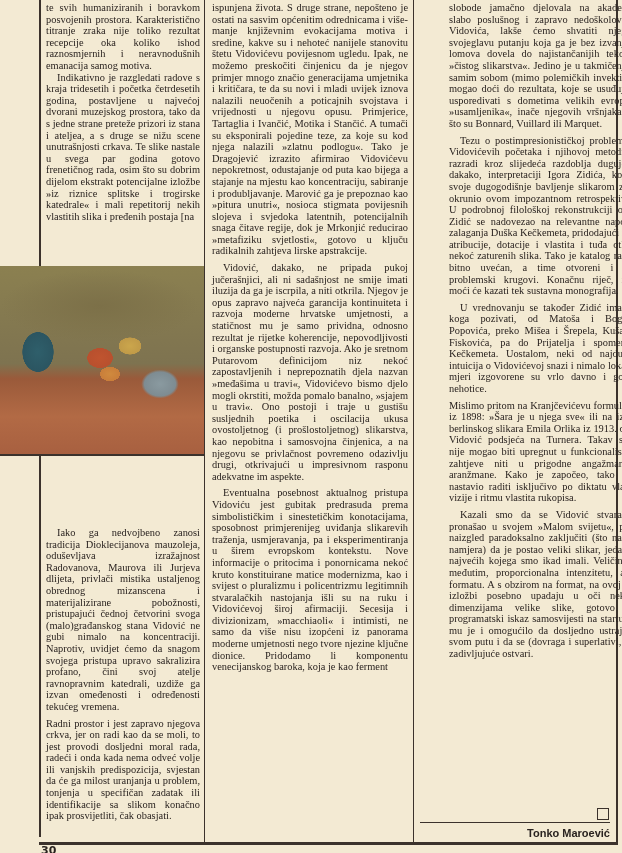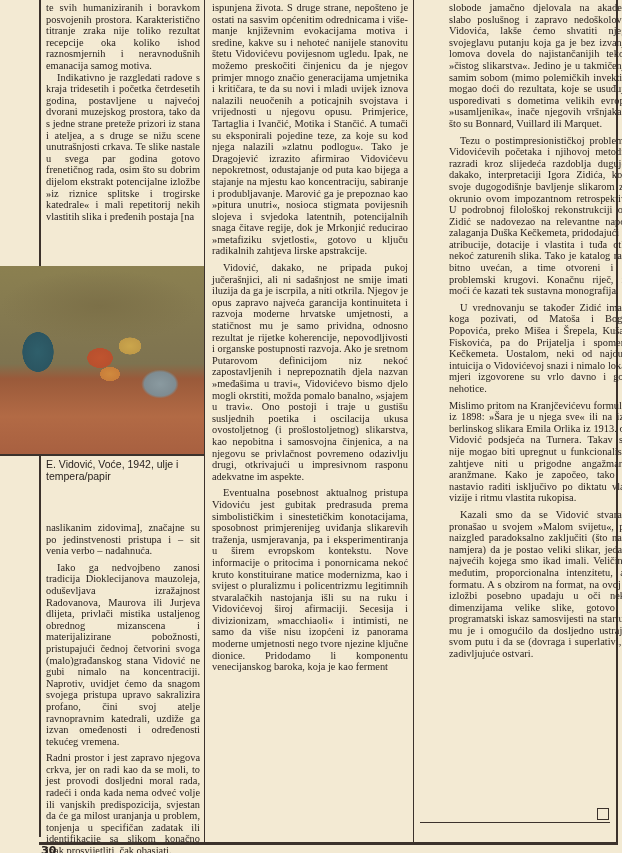--- a/index.html
+++ b/index.html
@@ -63,24 +63,22 @@
   <div class="rule-bottom"></div>
 
   <div class="col col1-top">
     <p>te svih humaniziranih i boravkom posvojenih prostora. Karakteristično titranje zraka nije toliko rezultat recepcije oka koliko ishod raznosmjernih i neravnodušnih emanacija samog motiva.</p>
     <p class="indent">Indikativno je razgledati radove s kraja tridesetih i početka četrdesetih godina, postavljene u najvećoj dvorani muzejskog prostora, tako da s jedne strane preteže prizori iz stana i ateljea, a s druge se nižu scene unutrašnjosti crkava. Te slike nastale u svega par godina gotovo frenetičnog rada, osim što su dobrim dijelom ekstrakt potencijalne izložbe »iz riznice splitske i trogirske katedrale« i mali repetitorij nekih vlastitih slika i pređenih postaja [na</p>
   </div>
 
   <div class="painting"></div>
   <div class="painting-border"></div>
 
-  <div class="caption">E. Vidović, Voće, 1942, ulje i tempera/papir</div>
 
   <div class="col col1-bottom">
-    <p>naslikanim zidovima], značajne su po jedinstvenosti pristupa i – sit venia verbo – nadahnuća.</p>
     <p class="indent gap">Iako ga nedvojbeno zanosi tradicija Dioklecijanova mauzoleja, oduševljava izražajnost Radovanova, Maurova ili Jurjeva dlijeta, privlači mistika ustaljenog obrednog mizanscena i materijalizirane pobožnosti, pristupajući čednoj četvorini svoga (malo)građanskog stana Vidović ne gubi nimalo na koncentraciji. Naprotiv, uvidjet ćemo da snagom svojega pristupa upravo sakralizira profano, čini svoj atelje ravnopravnim katedrali, uzdiže ga izvan omeđenosti i određenosti tekućeg vremena.</p>
     <p class="gap">Radni prostor i jest zapravo njegova crkva, jer on radi kao da se moli, to jest provodi dosljedni moral rada, radeći i onda kada nema odveć volje ili vanjskih predispozicija, svjestan da će ga milost uranjanja u problem, tonjenja u specifičan zadatak ili identifikacije sa slikom konačno ipak prosvijetliti, čak obasjati.</p>
 
   </div>
 
   <div class="col col2">
     <p>ispunjena života. S druge strane, nepošteno je ostati na sasvim općenitim odrednicama i više-manje književnim evokacijama motiva i sredine, kakve su i nehoteć nanijele stanovitu štetu Vidovićevu povijesnom ugledu. Ipak, ne možemo preskočiti činjenicu da je njegov primjer mnogo značio generacijama umjetnika i kritičara, te da su novi i mladi uvijek iznova nalazili neuočenih a poticajnih svojstava i vrijednosti u njegovu opusu. Primjerice, Tartaglia i Ivančić, Motika i Stančić. A tumači su eksponirali pojedine teze, za koje su kod njega nalazili »zlatnu podlogu«. Tako je Dragojević izrazito afirmirao Vidovićevu nepokretnost, odustajanje od puta kao bijega a stajanje na mjestu kao koncentraciju, sabiranje i produbljavanje. Marović ga je prepoznao kao »pitura unutri«, nosioca stigmata povijesnih slojeva i svjedoka latentnih, potencijalnih snaga čitave regije, dok je Mrkonjić reducirao »metafiziku svjetlosti«, gotovo u ključu radikalnih zahtjeva lirske apstrakcije.</p>
     <p class="indent gap">Vidović, dakako, ne pripada pukoj jučerašnjici, ali ni sadašnjost ne smije imati iluzija da ga je iscrpila, a niti otkrila. Njegov je opus zapravo najveća garancija kontinuiteta i razvoja moderne hrvatske umjetnosti, a statičnost mu je samo prividna, odnosno rezultat je rijetke koherencije, nepovodljivosti i organske postupnosti razvoja. Ako je sretnom Putarovom definicijom niz nekoć zapostavljenih i neprepoznatih djela nazvan »međašima u travi«, Vidovićevo bismo djelo mogli okrstiti, možda pomalo banalno, »sjajem u travi«. Ono postoji i traje u gustišu susljednih poetika i oscilacija ukusa ovostoljetnog (i prošlostoljetnog) slikarstva, kao nepobitna i samosvojna činjenica, a na njegovu se privlačnost povremeno odazivlju drugi, otkrivajući u impresivnom rasponu adekvatne im aspekte.</p>
     <p class="indent gap">Eventualna posebnost aktualnog pristupa Vidoviću jest gubitak predrasuda prema simbolističkim i sinestetičkim konotacijama, sposobnost primjerenijeg uviđanja slikarevih traženja, usmjeravanja, pa i eksperimentiranja u širem evropskom kontekstu. Nove informacije o pritocima i ponornicama nekoć kruto konstituirane matice modernizma, kao i svijest o pluralizmu i policentrizmu legitimnih stvaralačkih nastojanja išli su na ruku i Vidovićevoj široj afirmaciji. Secesija i divizionizam, »macchiaoli« i intimisti, ne samo da više nisu izopćeni iz panorama moderne umjetnosti nego tvore njezine ključne dionice. Pridodamo li komponentu venecijanskog baroka, koja je kao ferment</p>
   </div>
@@ -88,15 +86,16 @@
   <div class="col col3">
     <p>slobode jamačno djelovala na akademski slabo poslušnog i zapravo nedoškolovanog Vidovića, lakše ćemo shvatiti njegovu svojeglavu putanju koja ga je bez izvanjskih lomova dovela do najistančanijih tekovina »čistog slikarstva«. Jedino je u takmičenju sa samim sobom (mimo polemičkih invektiva) i mogao doći do rezultata, koje se usuđujemo usporedivati s dometima velikih evropskih »usamljenika«, inače njegovih vršnjaka kao što su Bonnard, Vuillard ili Marquet.</p>
     <p class="indent gap">Tezu o postimpresionističkoj problematici Vidovićevih početaka i njihovoj metodičnoj razradi kroz slijedeća razdoblja dugujemo, dakako, interpretaciji Igora Zidića, koji je svoje dugogodišnje bavljenje slikarom zasad okrunio ovom impozantnom retrospektivom. U podrobnoj filološkoj rekonstrukciji opusa Zidić se nadovezao na relevantne napore i zalaganja Duška Kečkemeta, pridodajući nove atribucije, dotacije i vlastita i tuđa otkrića nekoć zaturenih slika. Tako je katalog radova bitno uvećan, a time otvoreni i novi problemski krugovi. Konačnu riječ, ipak, moći će kazati tek sustavna monografija.</p>
     <p class="indent gap">U vrednovanju se također Zidić imao na koga pozivati, od Matoša i Bogdana Popovića, preko Mišea i Šrepela, Kušana i Fiskovića, pa do Prijatelja i spomenutoj Kečkemeta. Uostalom, neki od najdubljih intuicija o Vidovićevoj snazi i nimalo lokalnoj mjeri izgovorene su vrlo davno i gotovo nehotice.</p>
     <p class="gap">Mislimo pritom na Kranjčevićevu formulaciju iz 1898: »Šara je u njega sve« ili na izjavu berlinskog slikara Emila Orlika iz 1913. da ga Vidović podsjeća na Turnera. Takav slikar nije mogao biti upregnut u funkcionalističke zahtjeve niti u prigodne angažmane i aranžmane. Kako je započeo, tako je i nastavio raditi isključivo po diktatu vlastite vizije i ritmu vlastita rukopisa.</p>
     <p class="indent gap">Kazali smo da se Vidović stvaralački pronašao u svojem »Malom svijetu«, pa je naizgled paradoksalno zaključiti (što nam je namjera) da je postao veliki slikar, jedan od najvećih kojega smo ikad imali. Veličina je, međutim, proporcionalna intenzitetu, a ne formatu. A s obzirom na format, na ovoj nam izložbi posebno upadaju u oči neke i dimenzijama velike slike, gotovo kao programatski iskaz samosvijesti na startu, što mu je i omogućilo da dosljedno ustraje na svom putu i da se (dovraga i superlativi, ali!) zadivljujuće ostvari.</p>
   </div>
 
   <div class="end-box"></div>
   <div class="sig-rule"></div>
+  <div class="signature">Tonko Maroević</div>
 
   <div class="page-number">30</div>
 </div>
 
 </body></html>

